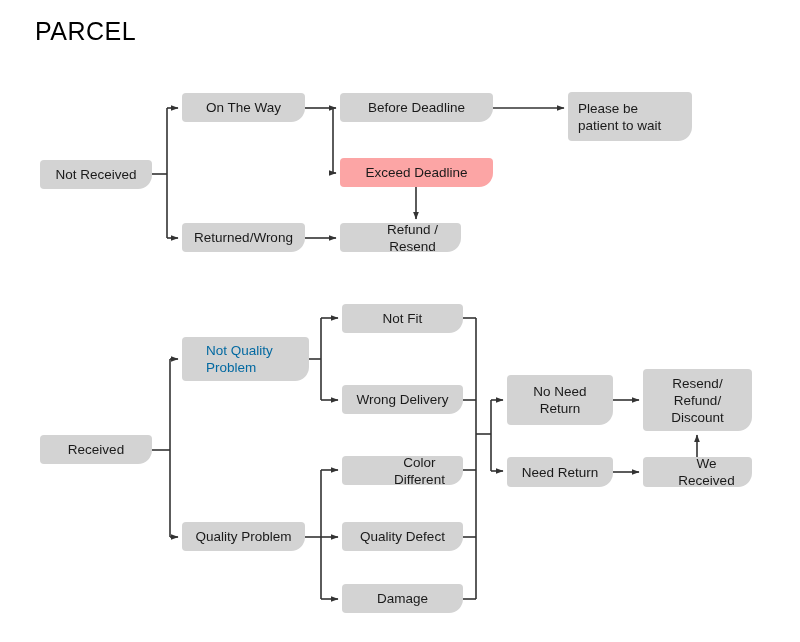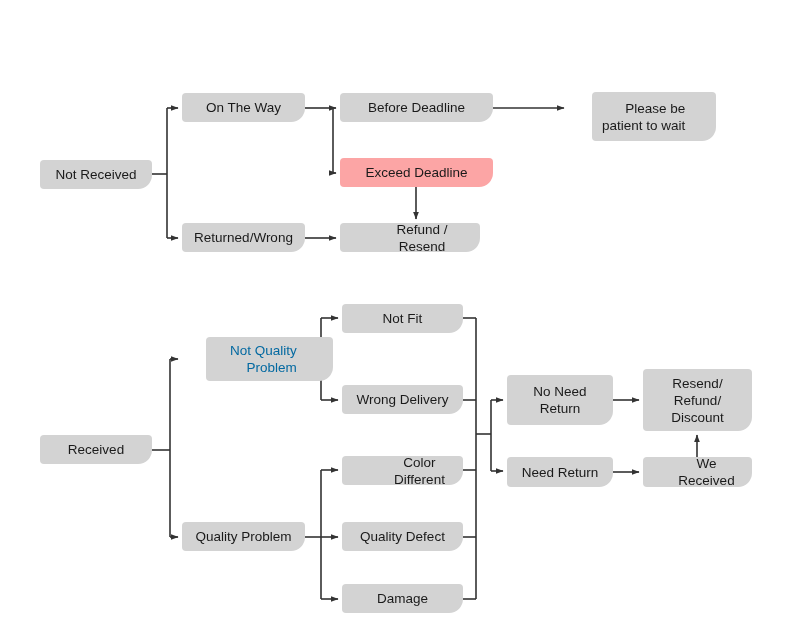--- a/index.html
+++ b/index.html
@@ -44,27 +44,28 @@
     border-radius: 4px 4px 14px 4px;
     display: flex;
     align-items: center;
     font-size: 13.5px;
     line-height: 17px;
     color: #1a1a1a;
     white-space: pre-line;
     padding: 0 10px;
   }
   .node.c { justify-content: center; text-align: center; }
-  .node.l { justify-content: flex-start; text-align: right; margin-left: 24px; }
+  .node.l { justify-content: flex-start; text-align: left; }
 </style>
 </head>
 <body>
 
 <div id="canvas">
 
+  <div class="title">PARCEL</div>
 
   <svg id="wires" viewBox="0 0 800 642">
     <defs>
       <marker id="ah" markerWidth="9" markerHeight="9" refX="7.4" refY="3" orient="auto" markerUnits="userSpaceOnUse">
         <path d="M0,0 L8,3 L0,6 z" fill="#333333"></path>
       </marker>
     </defs>
     <g fill="none" stroke="#333333" stroke-width="1.6" stroke-linecap="butt">
 
       <path d="M152,174 L167,174"></path>
@@ -117,21 +118,21 @@
 
     </g>
   </svg>
 
   <div id="nodes">
       <div class="node c" style="left: 40px; top: 160px; width: 112px; height: 29px; background: rgb(211, 211, 211); color: rgb(26, 26, 26);"><span>Not Received</span></div>
       <div class="node c" style="left: 182px; top: 93px; width: 123px; height: 29px; background: rgb(211, 211, 211); color: rgb(26, 26, 26);"><span>On The Way</span></div>
       <div class="node c" style="left: 182px; top: 223px; width: 123px; height: 29px; background: rgb(211, 211, 211); color: rgb(26, 26, 26);"><span>Returned/Wrong</span></div>
       <div class="node c" style="left: 340px; top: 93px; width: 153px; height: 29px; background: rgb(211, 211, 211); color: rgb(26, 26, 26);"><span>Before Deadline</span></div>
       <div class="node c" style="left: 340px; top: 158px; width: 153px; height: 29px; background: #fca5a5; color: rgb(26, 26, 26);"><span>Exceed Deadline</span></div>
-      <div class="node c" style="left: 340px; top: 223px; width: 140px; height: 29px; background: rgb(211, 211, 211); color: rgb(26, 26, 26); padding-left: 34px;"><span>Refund / Resend</span></div>
+      <div class="node c" style="left: 340px; top: 223px; width: 121px; height: 29px; background: rgb(211, 211, 211); color: rgb(26, 26, 26); padding-left: 34px;"><span>Refund / Resend</span></div>
       <div class="node l" style="left: 568px; top: 92px; width: 124px; height: 49px; background: rgb(211, 211, 211); color: rgb(26, 26, 26);"><span>Please be
 patient to wait</span></div>
       <div class="node c" style="left: 40px; top: 435px; width: 112px; height: 29px; background: rgb(211, 211, 211); color: rgb(26, 26, 26);"><span>Received</span></div>
       <div class="node l" style="left: 182px; top: 337px; width: 127px; height: 44px; background: rgb(211, 211, 211); color: #0369a1; padding-left: 24px;"><span>Not Quality
 Problem</span></div>
       <div class="node c" style="left: 182px; top: 522px; width: 123px; height: 29px; background: rgb(211, 211, 211); color: rgb(26, 26, 26);"><span>Quality Problem</span></div>
       <div class="node c" style="left: 342px; top: 304px; width: 121px; height: 29px; background: rgb(211, 211, 211); color: rgb(26, 26, 26); justify-content: center;"><span>Not Fit</span></div>
       <div class="node c" style="left: 342px; top: 385px; width: 121px; height: 29px; background: rgb(211, 211, 211); color: rgb(26, 26, 26);"><span>Wrong Delivery</span></div>
       <div class="node c" style="left: 342px; top: 456px; width: 121px; height: 29px; background: rgb(211, 211, 211); color: rgb(26, 26, 26); padding-left: 44px;"><span>Color Different</span></div>
       <div class="node c" style="left: 342px; top: 522px; width: 121px; height: 29px; background: rgb(211, 211, 211); color: rgb(26, 26, 26);"><span>Quality Defect</span></div>

